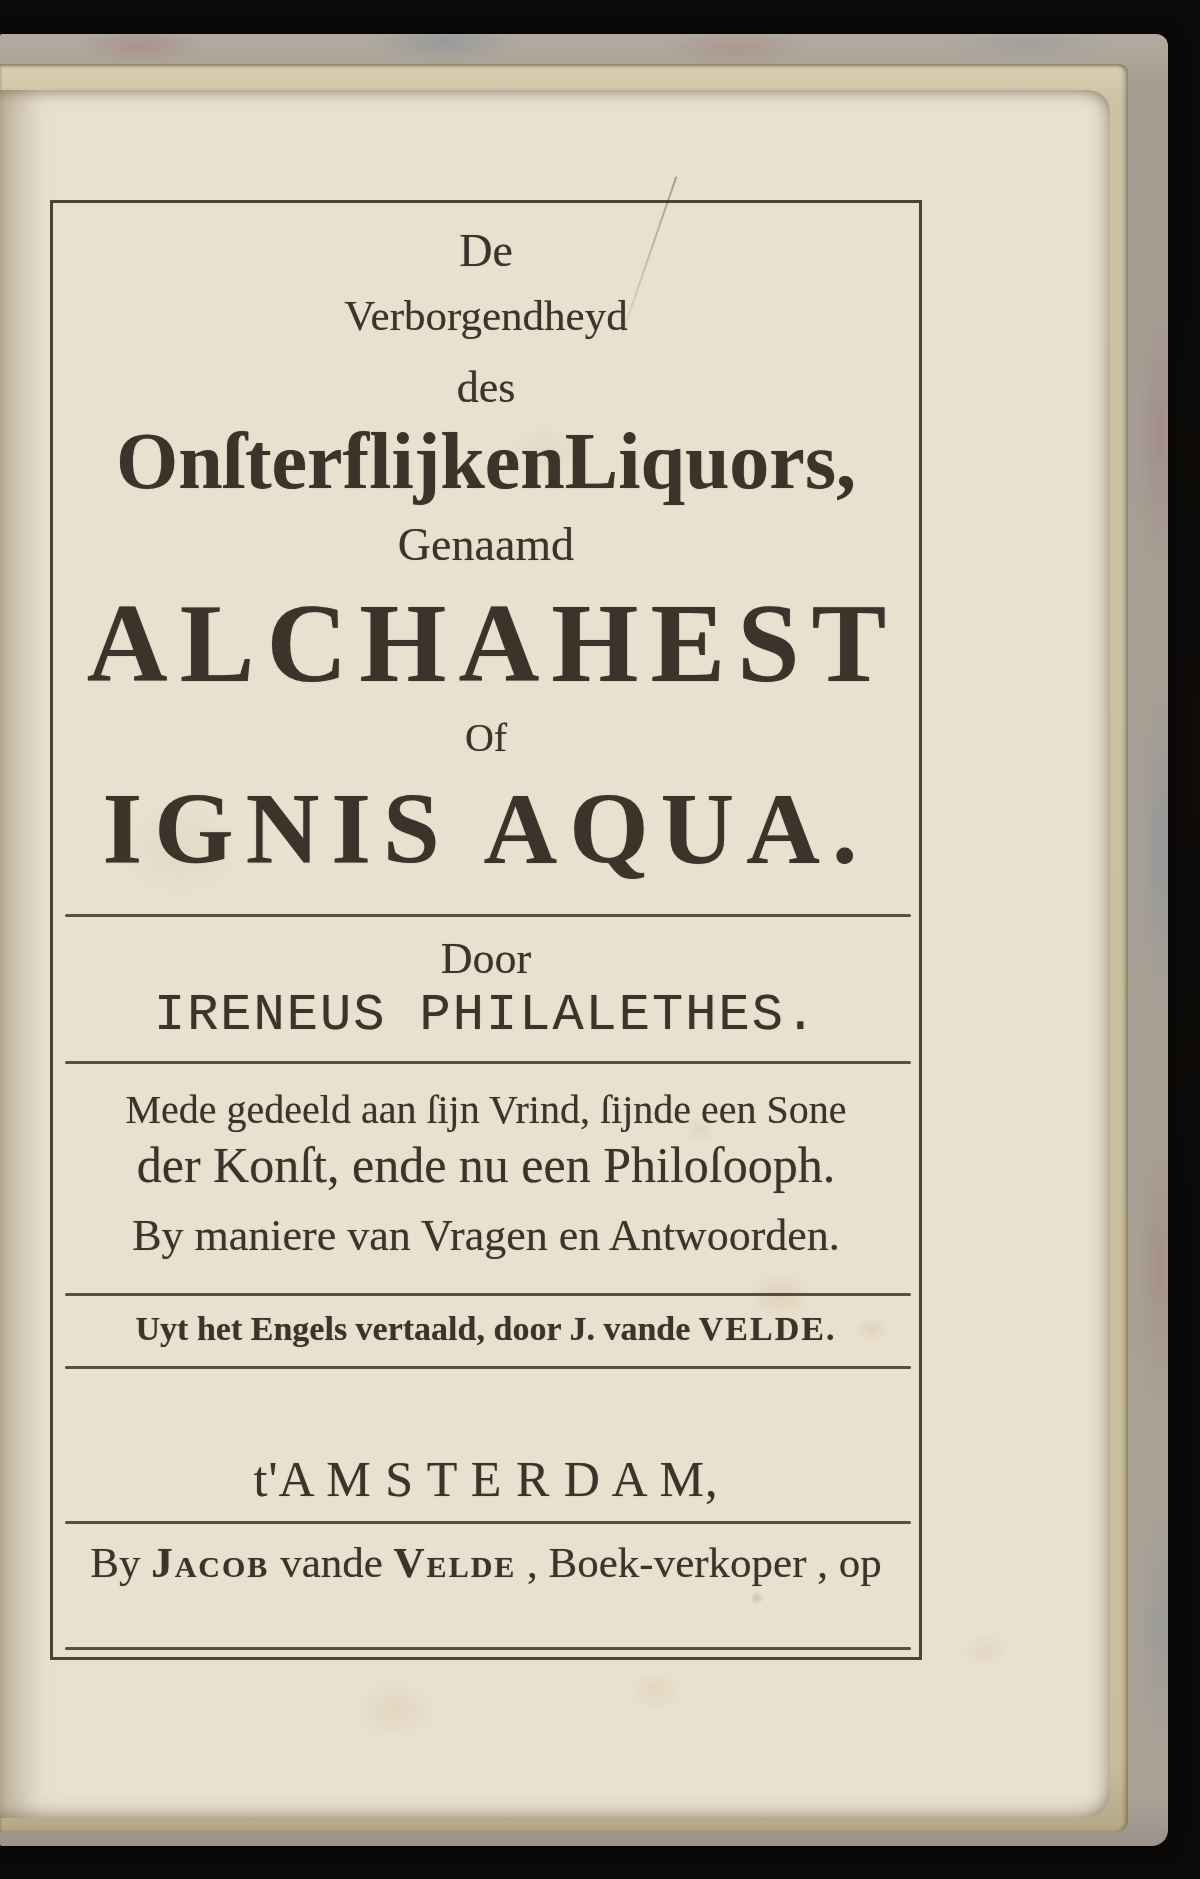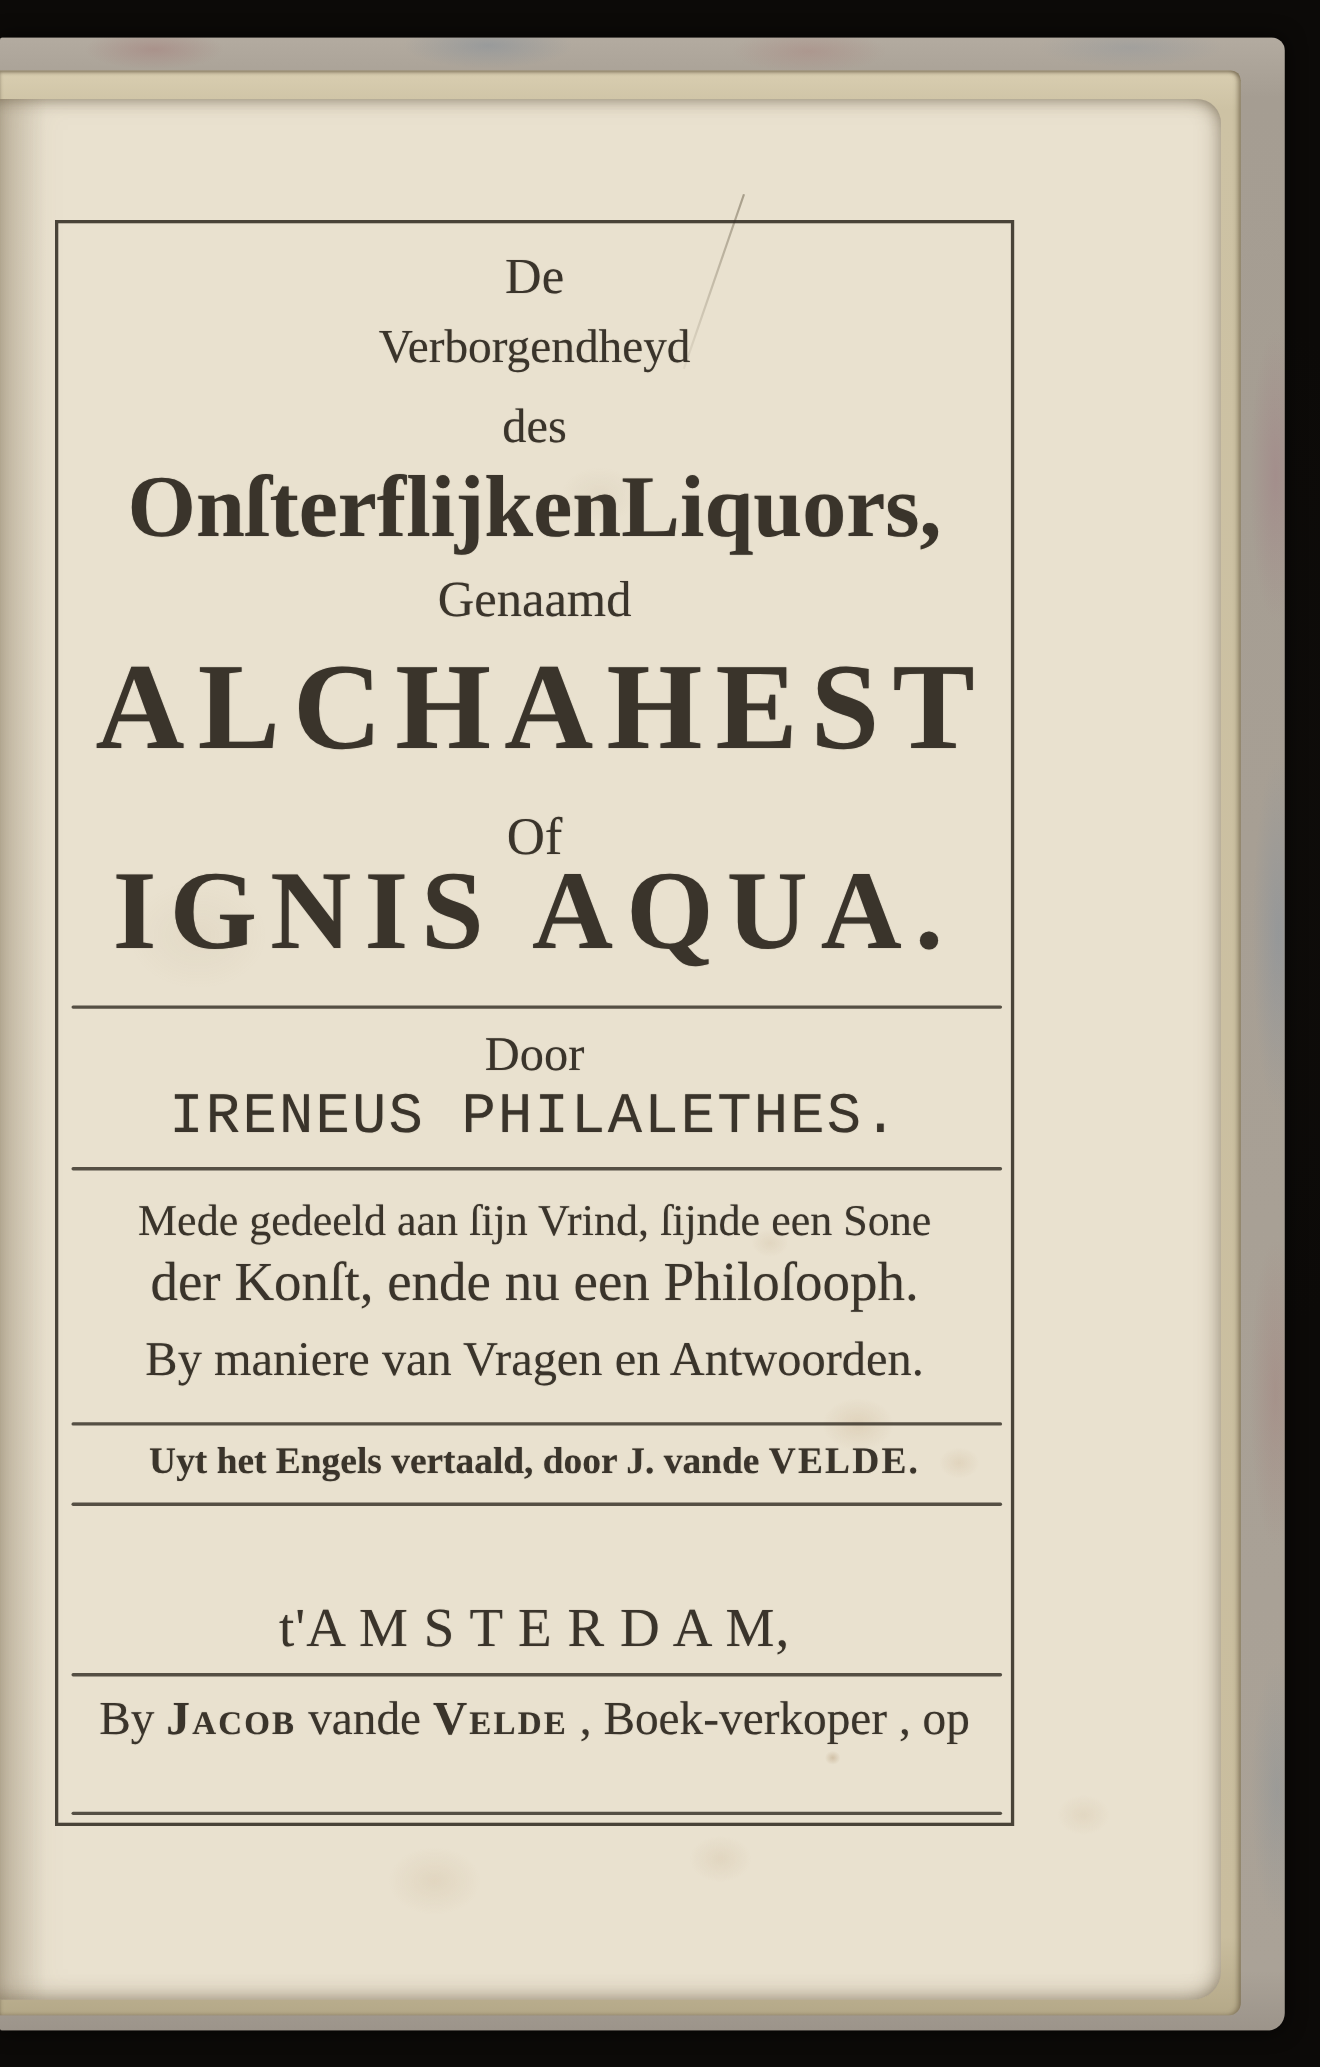--- a/index.html
+++ b/index.html
@@ -81,21 +81,21 @@
   .line{position:absolute;left:0;right:0;text-align:center;line-height:1.05;white-space:nowrap;
     text-shadow:0 0 1px rgba(58,52,43,.45);}
   .rule{position:absolute;left:12px;right:8px;height:3px;background:rgba(52,46,37,.82);border-radius:2px;}
 
   .l-de           {top:24px;  font-size:46px;}
   .l-verborgend   {top:74px;  font-size:43px;margin-top:16px;}
   .l-des          {top:162px; font-size:44px;}
   .l-onsterflijken{top:216px; font-size:80px; font-weight:bold;}
   .l-genaamd      {top:318px; font-size:46px;}
   .l-alchahest    {top:382px; font-size:112px;font-weight:bold;letter-spacing:12px;margin-left:13px;}
-  .l-of           {top:533px; font-size:48px;}
+  .l-of           {top:514px; font-size:40px;}
   .l-ignis        {top:572px; font-size:102px;font-weight:bold;letter-spacing:12px;}
   .r1{top:711px;}
   .l-door         {top:733px; font-size:44px;}
   .l-author       {top:786px; font-size:52px;letter-spacing:2px;font-family:Liberation Mono, monospace;}
   .r2{top:858px;}
   .l-ded1         {top:886px; font-size:40px;}
   .l-ded2         {top:936px; font-size:50px;}
   .l-bymaniere    {top:1010px;font-size:44px;}
   .r3{top:1090px;}
   .l-translation  {top:1108px;font-size:34px;font-weight:bold;}

